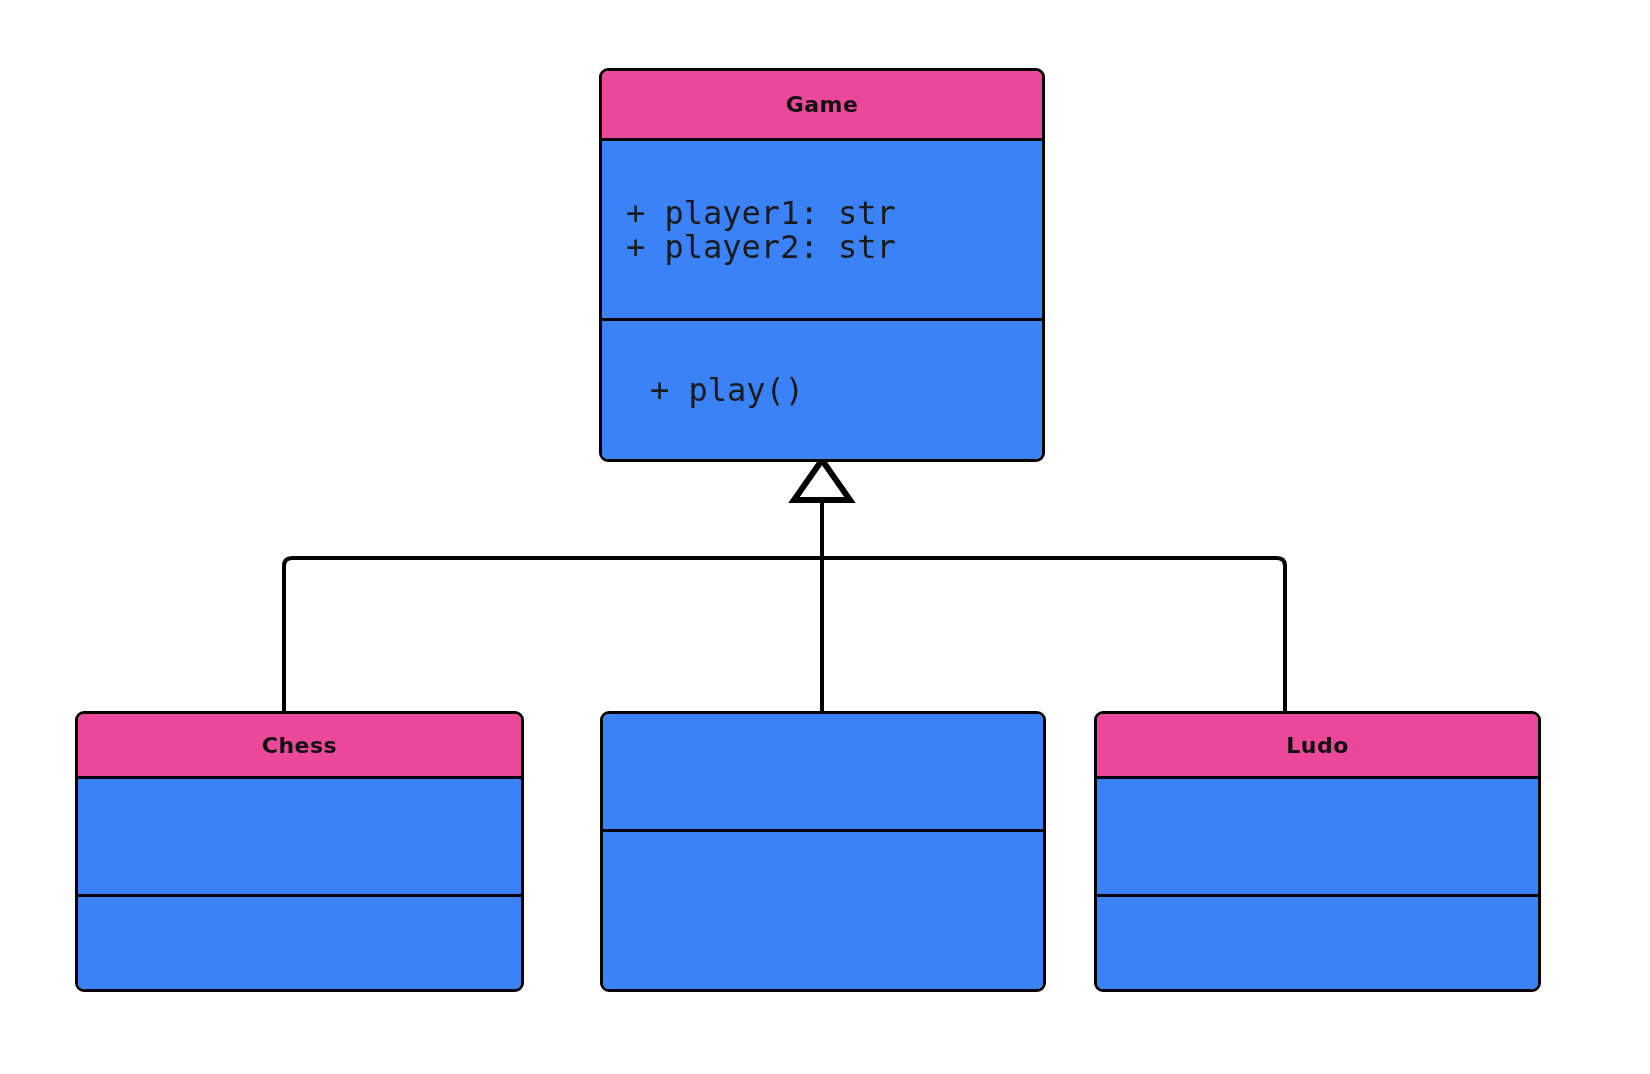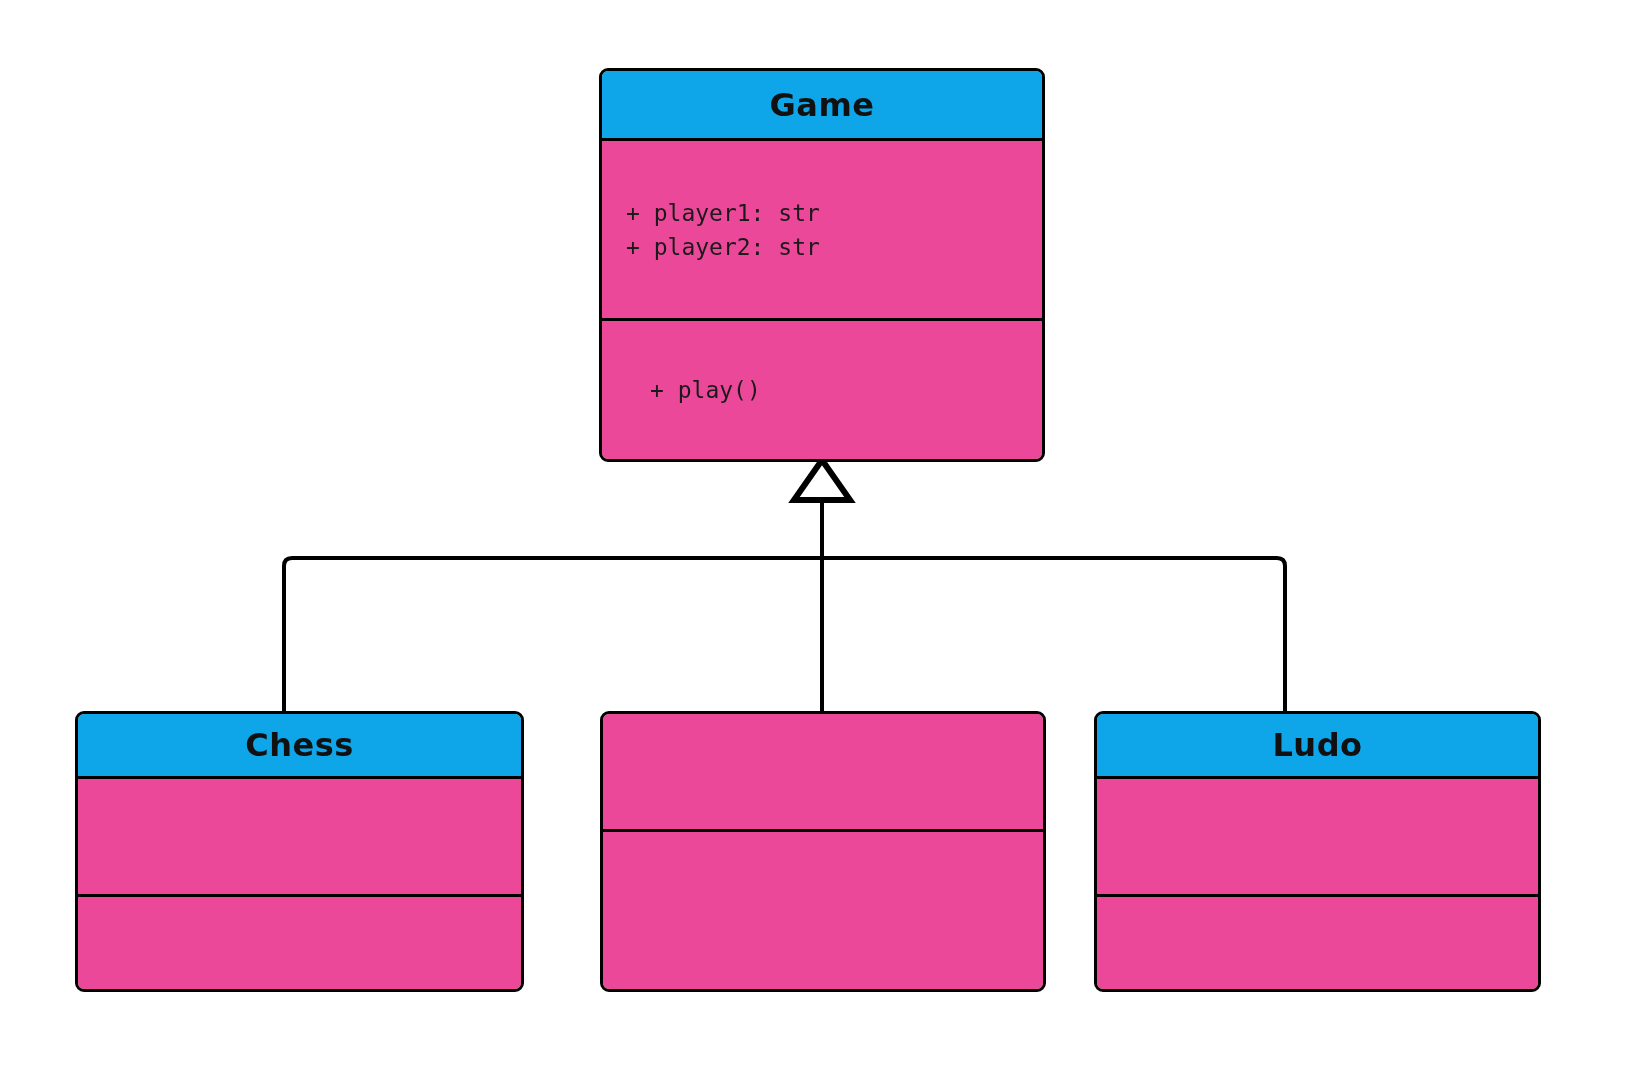--- a/index.html
+++ b/index.html
@@ -37,31 +37,31 @@
     overflow: hidden;
     z-index: 2;
   }
   .uml-title {
     flex: 0 0 auto;
     display: flex;
     align-items: center;
     justify-content: center;
     font-family: "DejaVu Sans", "Liberation Sans", sans-serif;
     font-weight: bold;
-    font-size: 32px;
+    font-size: 22px;
     color: #111111;
     letter-spacing: 0.5px;
     border-bottom: 3px solid #000000;
-    background: #0ea5e9;
+    background: #ec4899;
   }
   .uml-compartment {
     box-sizing: border-box;
-    background: #ec4899;
+    background: #3b82f6;
     font-family: "DejaVu Sans Mono", "Liberation Mono", monospace;
-    font-size: 23px;
+    font-size: 32px;
     line-height: 34px;
     color: #1a1a1a;
     padding: 0 0 0 24px;
     display: flex;
     flex-direction: column;
     justify-content: center;
     overflow: hidden;
   }
   .uml-attrs {
     border-bottom: 3px solid #000000;

